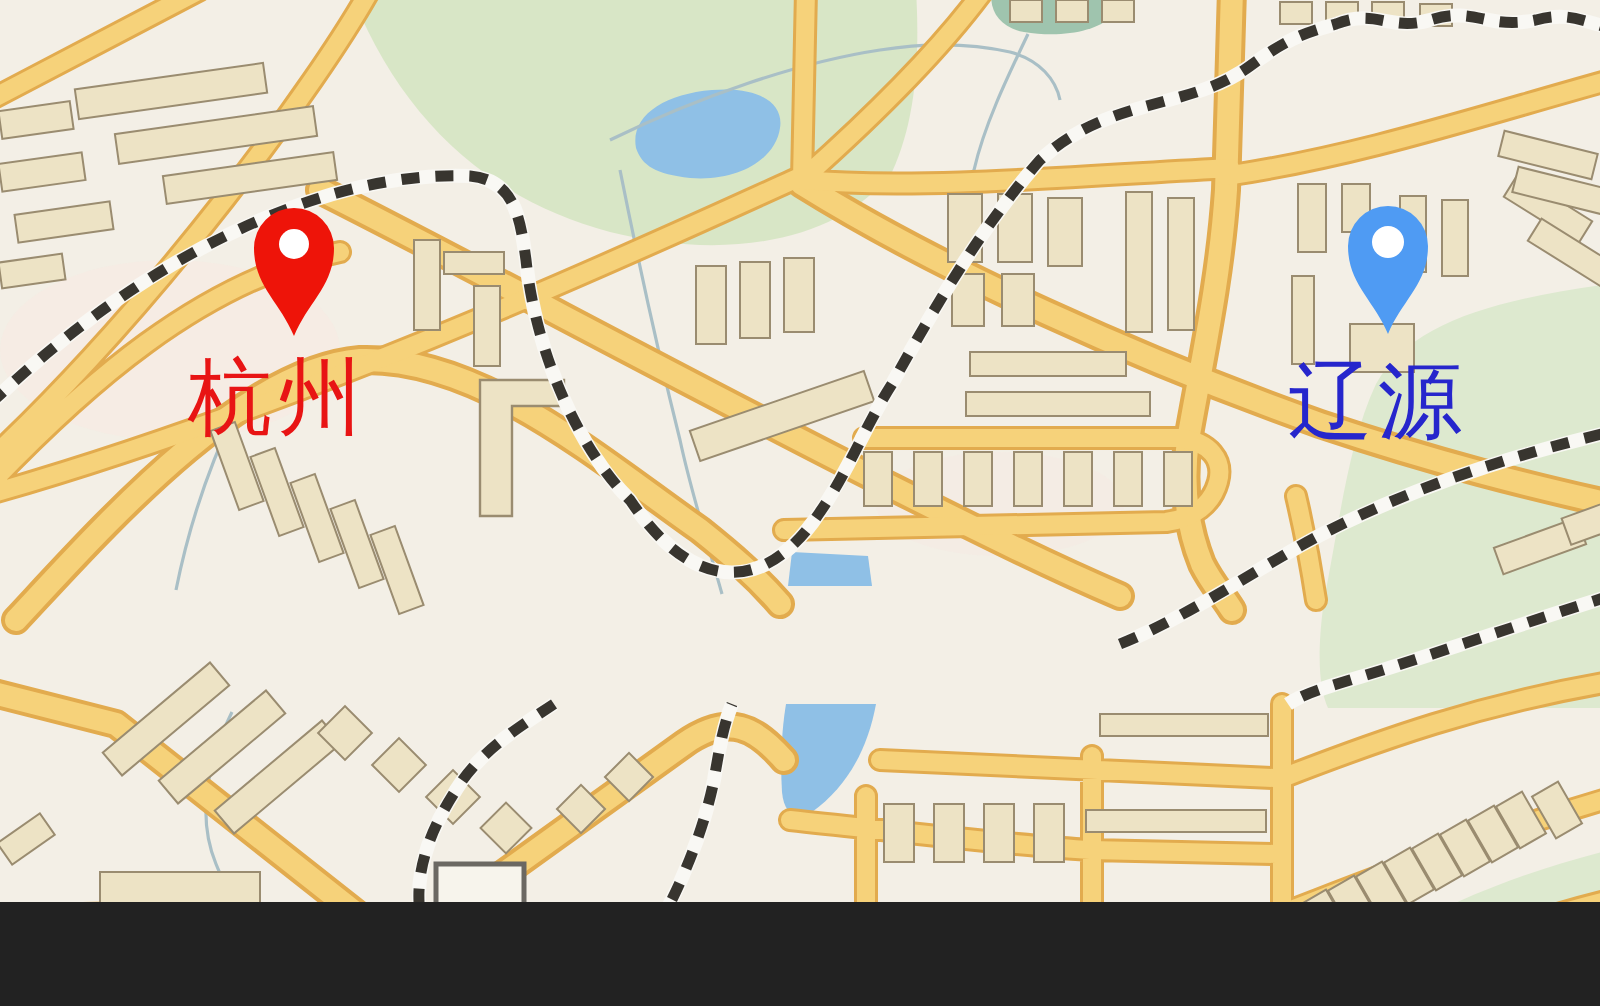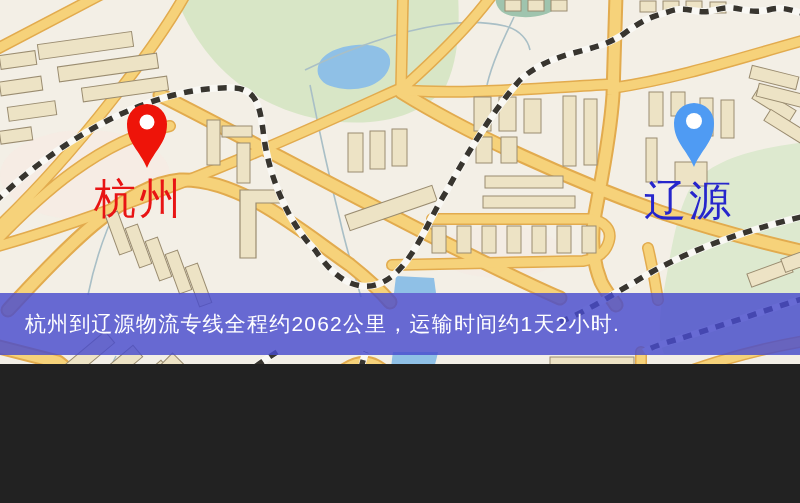--- a/index.html
+++ b/index.html
@@ -1,17 +1,17 @@
 <!DOCTYPE html>
 <html style="--origin-pin: #ee1409; --origin-label: #e81414; --dest-pin: #4f9bf3; --dest-label: #2626cc; --banner-bg: rgba(72,76,205,0.82); --banner-fg: #ffffff; --map-bg: #f3efe6; --bld: #ede3c5; --bld-line: #9a8c70;"><head>
 <meta charset="utf-8">
 <style>
   html,body{margin:0;padding:0;background:#222;}
   .stage{
-    position:relative;width:800px;height:364px;overflow:hidden;
+    position:relative;width:800px;height:451px;overflow:hidden;
     font-family:"Liberation Sans","DejaVu Sans",sans-serif;
     background:var(--map-bg,#f3efe6);
   }
   .stage svg{position:absolute;left:0;top:0;}
   #buildings rect{fill:var(--bld,#ede3c5);stroke:var(--bld-line,#9a8c70);stroke-width:1;}
   .special-bld{fill:#f7f4ec;stroke:#6b6862;stroke-width:2.5;}
   .gamma-bld{fill:#ede3c5;stroke:#9a8c70;stroke-width:1.2;}
   .park{fill:#d8e6c6;stroke:none;}
   .park-dim{fill:#bfd3c3;}
   .park-pale{fill:#dde9cf;}
@@ -201,16 +201,13 @@
       <circle class="pin-hole" cx="147" cy="122" r="7.5"></circle>
       <text class="city-label origin-label" x="139" y="213">杭州</text>
     </g>
     <g>
       <path class="pin-dest" d="M694,167 C687,150 674,142 674,123 A20,20 0 1 1 714,123 C714,142 701,150 694,167 Z"></path>
       <circle class="pin-hole" cx="694" cy="121" r="8"></circle>
       <text class="city-label dest-label" x="689" y="215">辽源</text>
     </g>
   </svg>
 
-  <div class="banner">
-    <span class="banner-text">杭州到辽源物流专线全程约2062公里，运输时间约1天2小时.</span>
-  </div>
 </div>
 
 </body></html>

